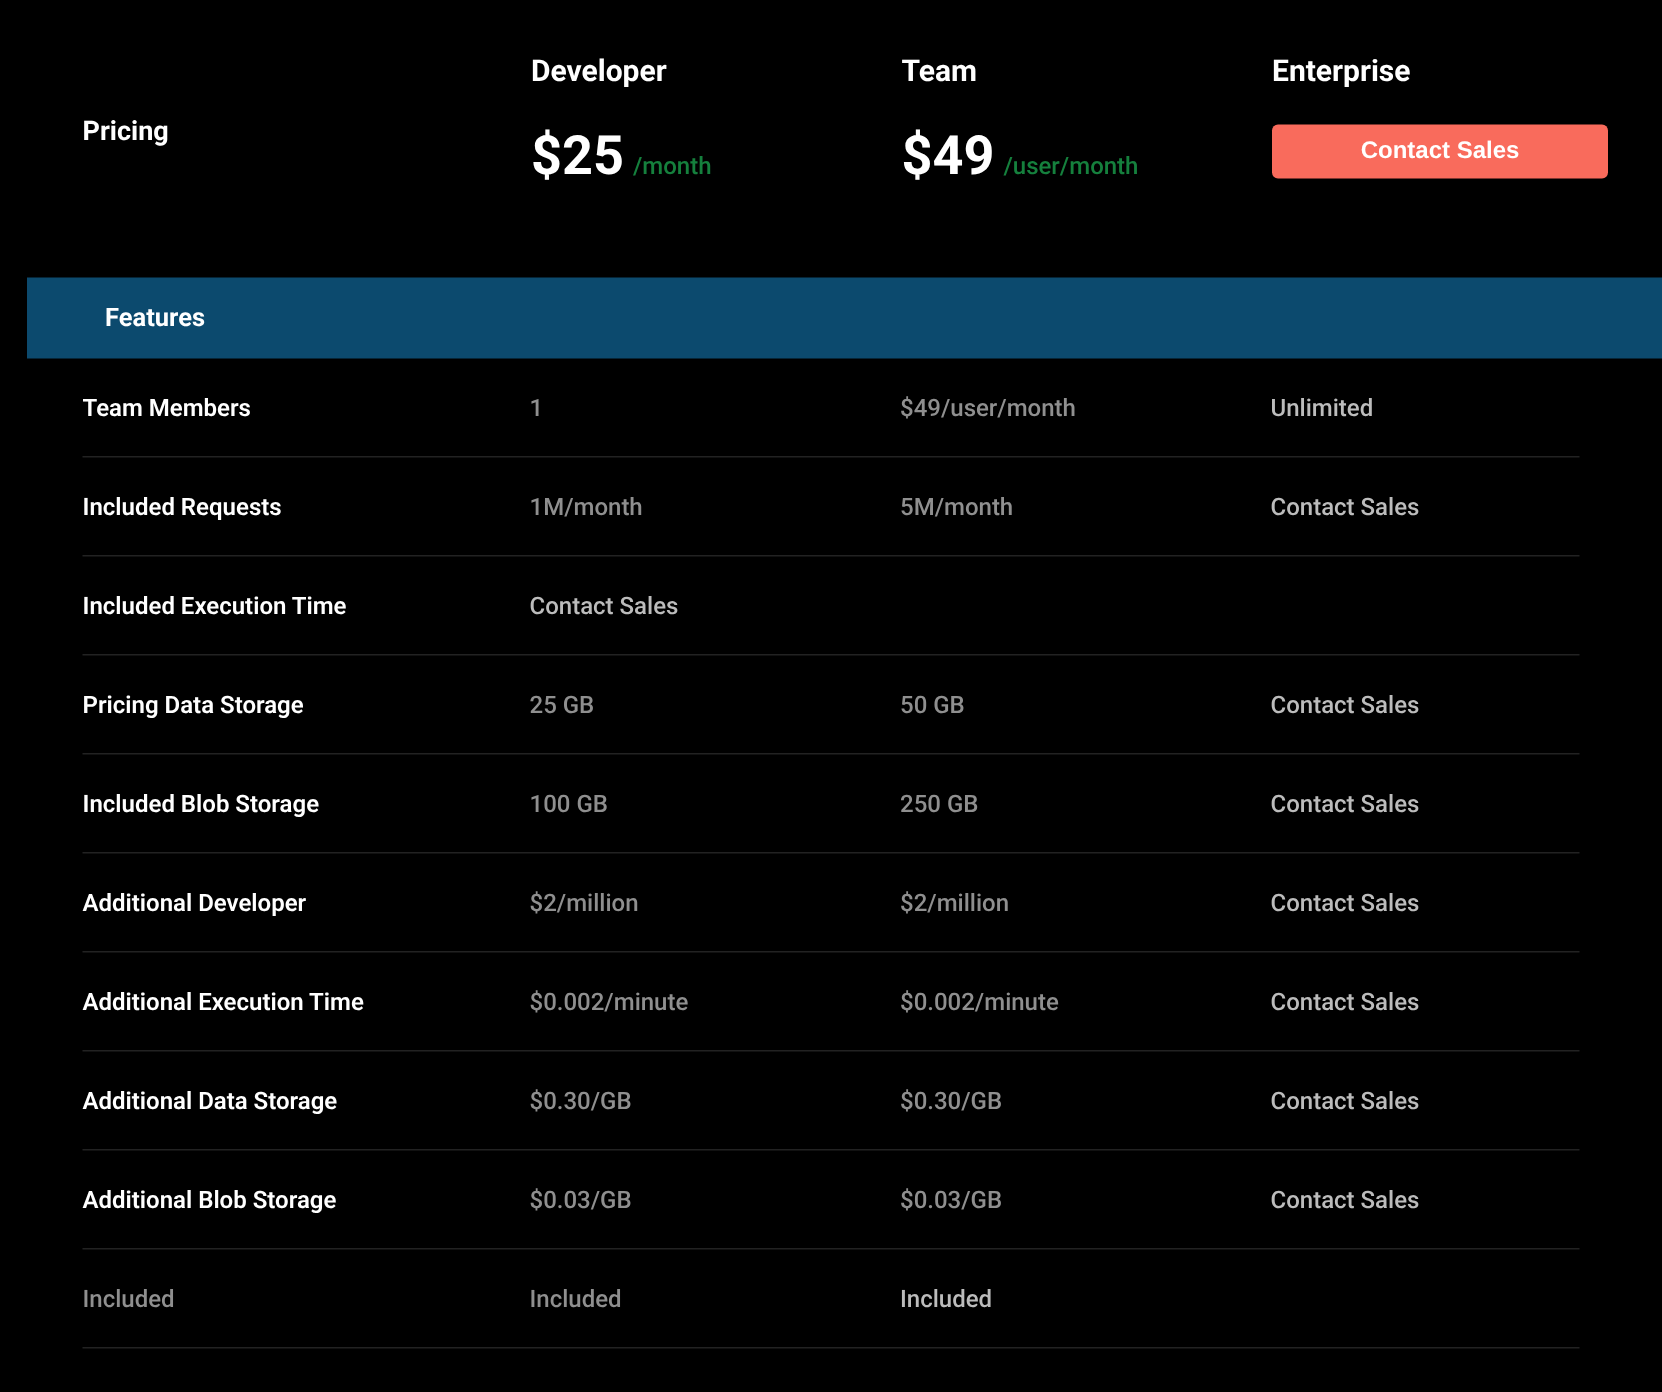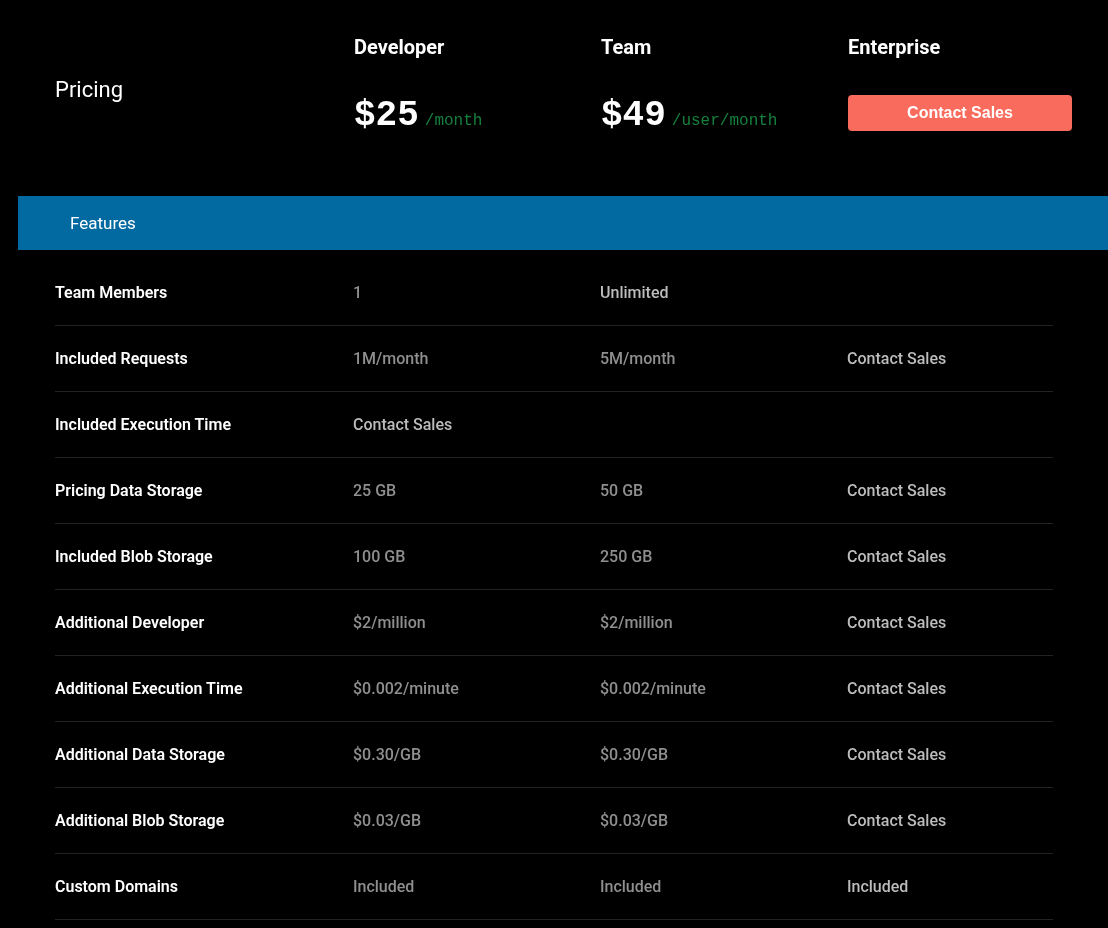--- a/index.html
+++ b/index.html
@@ -12,47 +12,47 @@
     }
     .container { padding: 0; }
 
     .header {
       padding: 35px 55px 60px 55px;
       display: grid;
       grid-template-columns: 299px 247px 247px 224px;
       align-items: start;
     }
     .header .label-col { padding-top: 42px; }
-    .header .label { font-size: 22px; font-weight: 400; }
+    .header .label { font-size: 18px; font-weight: 700; }
     .plan-col {}
-    .plan-name { font-size: 20px; font-weight: 700; margin-bottom: 36px; }
-    .price-line { display: flex; align-items: baseline; gap: 6px; font-family: Liberation Mono, monospace; }
+    .plan-name { font-size: 20px; font-weight: 700; margin-bottom: 24px; }
+    .price-line { display: flex; align-items: baseline; gap: 6px; }
     .price { font-size: 36px; font-weight: 700; }
     .price-sub { font-size: 16px; color: #15803d; font-weight: 500; }
     .btn-contact {
       background: #f96b5c;
       color: #fff;
       font-size: 16px;
       font-weight: 600;
       border: none;
       padding: 9px 0;
       width: 224px;
       border-radius: 4px;
       cursor: pointer;
       text-align: center;
     }
 
     .section-header {
-      background: #0369a1;
+      background: #0c4a6e;
       padding: 17px 32px 17px 52px;
       margin-left: 18px;
       font-size: 17px;
-      font-weight: 400;
+      font-weight: 700;
     }
-    .table { padding: 0 55px 20px 55px; margin-top: 10px; }
+    .table { padding: 0 55px 20px 55px; }
     .row {
       display: grid;
       grid-template-columns: 298px 247px 247px 1fr;
       align-items: center;
       padding: 23px 0;
       border-bottom: 1px solid #222;
     }
     .row .feature { font-size: 16px; font-weight: 600; color: #fff; }
     .row .val { font-size: 16px; font-weight: 500; color: #8f8f8f; }
     .row .val.light { color: #bcbcbc; }
@@ -85,20 +85,21 @@
       <button class="btn-contact">Contact Sales</button>
     </div>
   </div>
 
   <div class="section-header">Features</div>
 
   <div class="table">
     <div class="row">
       <div class="feature">Team Members</div>
       <div class="val">1</div>
+      <div class="val">$49/user/month</div>
       <div class="val light">Unlimited</div>
     </div>
     <div class="row">
       <div class="feature">Included Requests</div>
       <div class="val">1M/month</div>
       <div class="val">5M/month</div>
       <div class="val light">Contact Sales</div>
     </div>
     <div class="row">
       <div class="feature">Included Execution Time</div>
@@ -134,20 +135,19 @@
       <div class="val">$0.30/GB</div>
       <div class="val light">Contact Sales</div>
     </div>
     <div class="row">
       <div class="feature">Additional Blob Storage</div>
       <div class="val">$0.03/GB</div>
       <div class="val">$0.03/GB</div>
       <div class="val light">Contact Sales</div>
     </div>
     <div class="row">
-      <div class="feature">Custom Domains</div>
       <div class="val">Included</div>
       <div class="val">Included</div>
       <div class="val light">Included</div>
     </div>
   </div>
 
 </div>
 
 </body></html>

